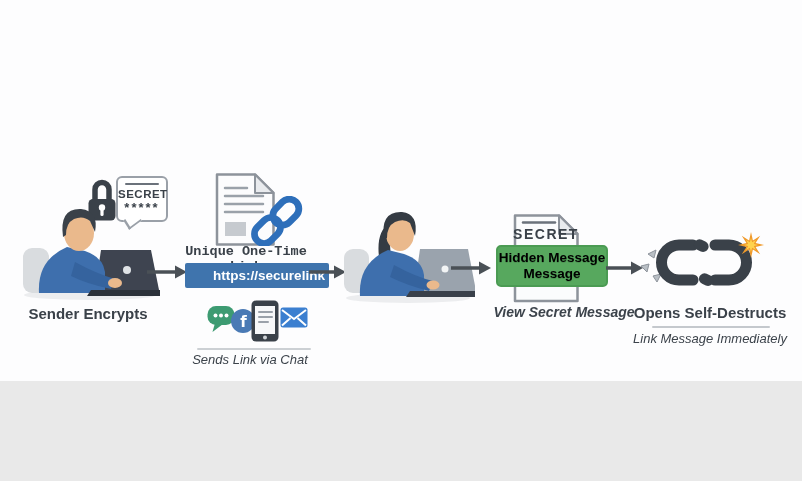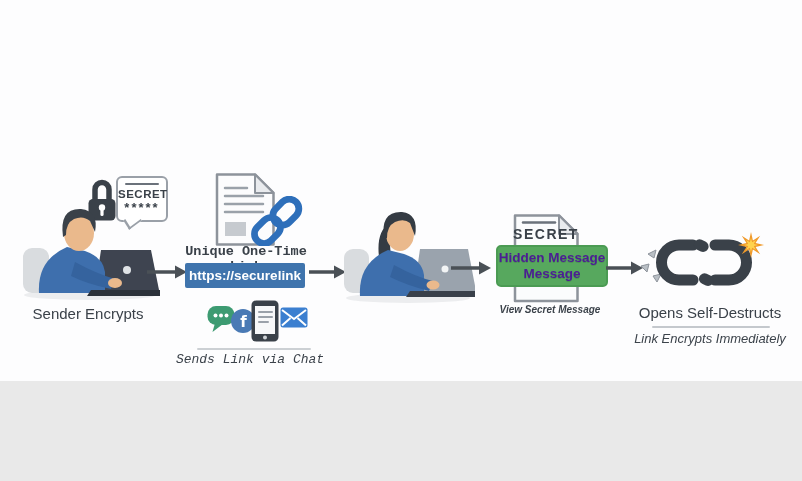--- a/index.html
+++ b/index.html
@@ -1,34 +1,34 @@
 <!DOCTYPE html>
 <html><head>
 <meta charset="utf-8">
 <style>
   html,body{margin:0;padding:0;}
   body{font-family:"Liberation Sans", sans-serif; background:#e9e9e9;}
   .canvas{position:relative; width:802px; height:381px; background:#fdfdfe; overflow:hidden; margin:0;}
   .abs{position:absolute;}
-  .caption{position:absolute; font-weight:normal; font-size:15px; color:#3a4149; text-align:center; line-height:19px;}
+  .caption{position:absolute; font-weight:bold; font-size:15px; color:#3a4149; text-align:center; line-height:19px;}
   .subcaption{position:absolute; font-style:italic; font-weight:500; font-size:13px; color:#3c434b; text-align:center;}
   .stage-title{position:absolute; font-weight:bold; font-size:13.5px; color:#3a4149; text-align:center;font-family:Liberation Mono, monospace;}
   .url-bar{position:absolute; left:185px; top:263px; width:120px; height:25px; background:#3f74ad; border-radius:2px;
-           display:flex; align-items:center; justify-content:center; color:#ffffff; font-weight:bold; font-size:13.5px;}
+           display:flex; align-items:center; justify-content:center; color:#ffffff; font-weight:bold; font-size:13.5px;padding-left:24px;}
   .bubble{position:absolute; left:116px; top:176px; width:52px; height:46px; background:#ffffff;
           border:2px solid #9aa0a8; border-radius:6px; box-sizing:border-box; text-align:center;}
   .bubble .tline{width:70%; height:2px; background:#6b727b; margin:5px auto 3px auto; border-radius:1px;}
   .bubble .blabel{font-weight:bold; font-size:11.5px; color:#3a4149; letter-spacing:0.5px; line-height:12px;}
   .bubble .bstars{font-weight:bold; font-size:13px; color:#3a4149; letter-spacing:2px; line-height:12px; margin-top:2px;}
   .bubble .tail{position:absolute; left:8px; bottom:-7px; width:11px; height:11px; background:#ffffff;
           border-left:2px solid #9aa0a8; border-bottom:2px solid #9aa0a8; transform:skewX(-20deg) rotate(-45deg);}
   .divider{position:absolute; background:#ccd0d4; border-radius:1px;}
   .banner{position:absolute; left:496px; top:245px; width:112px; height:42px; background:#57a85e; border:2px solid #4b9b53;
           border-radius:5px; box-sizing:border-box; display:flex; flex-direction:column; align-items:center; justify-content:center;
-          color:#4c1d95; font-weight:bold; font-size:13.5px; line-height:16px; text-shadow:0 1px 0 rgba(0,0,0,0.12);}
+          color:#000000; font-weight:bold; font-size:13.5px; line-height:16px; text-shadow:0 1px 0 rgba(0,0,0,0.12);}
   .secret-label{position:absolute; left:511px; top:226px; width:70px; text-align:center; font-weight:bold;
           font-size:14px; letter-spacing:1.5px; color:#3a4149;}
 </style>
 </head>
 <body>
 
 <div class="canvas">
 
   <svg class="abs" style="left:87px; top:176px;" width="30" height="46" viewBox="0 0 30 46">
     <path d="M8 24 V13.5 a7 7 0 0 1 14 0 V24" fill="none" stroke="#3a4149" stroke-width="5.5"></path>
@@ -121,21 +121,21 @@
   </svg>
 
   <svg class="abs" style="left:280px; top:307px;" width="28" height="21" viewBox="0 0 28 21">
     <rect x="0.5" y="0.5" width="27" height="20" rx="2.5" fill="#3b7fd0"></rect>
     <path d="M2 3 L14 12 L26 3" fill="none" stroke="#ffffff" stroke-width="2"></path>
     <path d="M2 18.5 L10.5 11 M26 18.5 L17.5 11" fill="none" stroke="#ffffff" stroke-width="2"></path>
   </svg>
 
   <div class="divider" style="left:197px; top:348px; width:114px; height:2px;"></div>
 
-  <div class="subcaption" style="left:168px; top:352px; width:164px;font-family:Liberation Mono, monospace;">Sends Link via Chat</div>
+  <div class="subcaption" style="left:168px; top:352px; width:164px;">Sends Link via Chat</div>
 
   <svg class="abs" style="left:338px; top:205px;" width="137" height="98" viewBox="0 0 137 98">
     <ellipse cx="70" cy="93" rx="62" ry="5" fill="#ecedef"></ellipse>
     <rect x="6" y="44" width="25" height="44" rx="9" fill="#d9dcdf"></rect>
     <polygon points="82,44 130,44 138,86 76,86" fill="#9aa3ad"></polygon>
     <circle cx="107" cy="64" r="3.5" fill="#f2f4f5"></circle>
     <path d="M52 18 Q38 26 41 52 Q42 66 37 74 L48 78 Q54 60 52 40 Z" fill="#343b43"></path>
     <path d="M22 91 Q20 58 50 45 L66 49 Q84 55 86 70 L86 91 Z" fill="#3e6fad"></path>
     <path d="M56 60 Q78 72 95 76 L91 86 Q68 80 52 72 Z" fill="#35639e"></path>
     <ellipse cx="95" cy="80" rx="6.5" ry="4.5" fill="#eab98c"></ellipse>
@@ -156,21 +156,21 @@
     <line x1="12" y1="9.5" x2="44" y2="9.5" stroke="#6b727b" stroke-width="2.5" stroke-linecap="round"></line>
   </svg>
 
   <div class="secret-label">SECRET</div>
 
   <div class="banner">
     <span>Hidden Message</span>
     <span>Message</span>
   </div>
 
-  <div class="subcaption" style="left:472px; top:304px; width:156px; font-size:10px; font-weight:600;">View Secret Message</div>
+  <div class="subcaption" style="left:486px; top:304px; width:156px; font-size:14px; font-weight:600;">View Secret Message</div>
 
   <svg class="abs" style="left:604px; top:260px;" width="40" height="16" viewBox="0 0 40 16">
     <line x1="2" y1="8" x2="28" y2="8" stroke="#4a5056" stroke-width="3.5"></line>
     <polygon points="27,1.5 39,8 27,14.5" fill="#4a5056"></polygon>
   </svg>
 
   <svg class="abs" style="left:638px; top:232px;" width="132" height="58" viewBox="0 0 132 58">
     <g fill="#b9bfc5" stroke="#8d939b" stroke-width="1">
       <polygon points="10,22 18,18 16,26"></polygon>
       <polygon points="3,34 11,32 9,40"></polygon>
@@ -183,15 +183,15 @@
     <g>
       <polygon fill="#f09a2b" points="126,13 117.6,14.9 122.2,22.2 114.9,17.6 113,26 111.1,17.6 103.8,22.2 108.4,14.9 100,13 108.4,11.1 103.8,3.8 111.1,8.4 113,0 114.9,8.4 122.2,3.8 117.6,11.1"></polygon>
       <polygon fill="#ffd34e" points="120,13 115.8,14.1 117.9,17.9 114.1,15.8 113,20 111.9,15.8 108.1,17.9 110.2,14.1 106,13 110.2,11.9 108.1,8.1 111.9,10.2 113,6 114.1,10.2 117.9,8.1 115.8,11.9"></polygon>
     </g>
   </svg>
 
   <div class="caption" style="left:628px; top:303px; width:164px;">Opens Self-Destructs</div>
 
   <div class="divider" style="left:652px; top:326px; width:118px; height:1.5px; background:#c4c8cd;"></div>
 
-  <div class="subcaption" style="left:628px; top:331px; width:164px;">Link Encrypts Immediately</div>
+  <div class="subcaption" style="left:628px; top:331px; width:164px;">Link Message Immediately</div>
 
 </div>
 
 </body></html>

